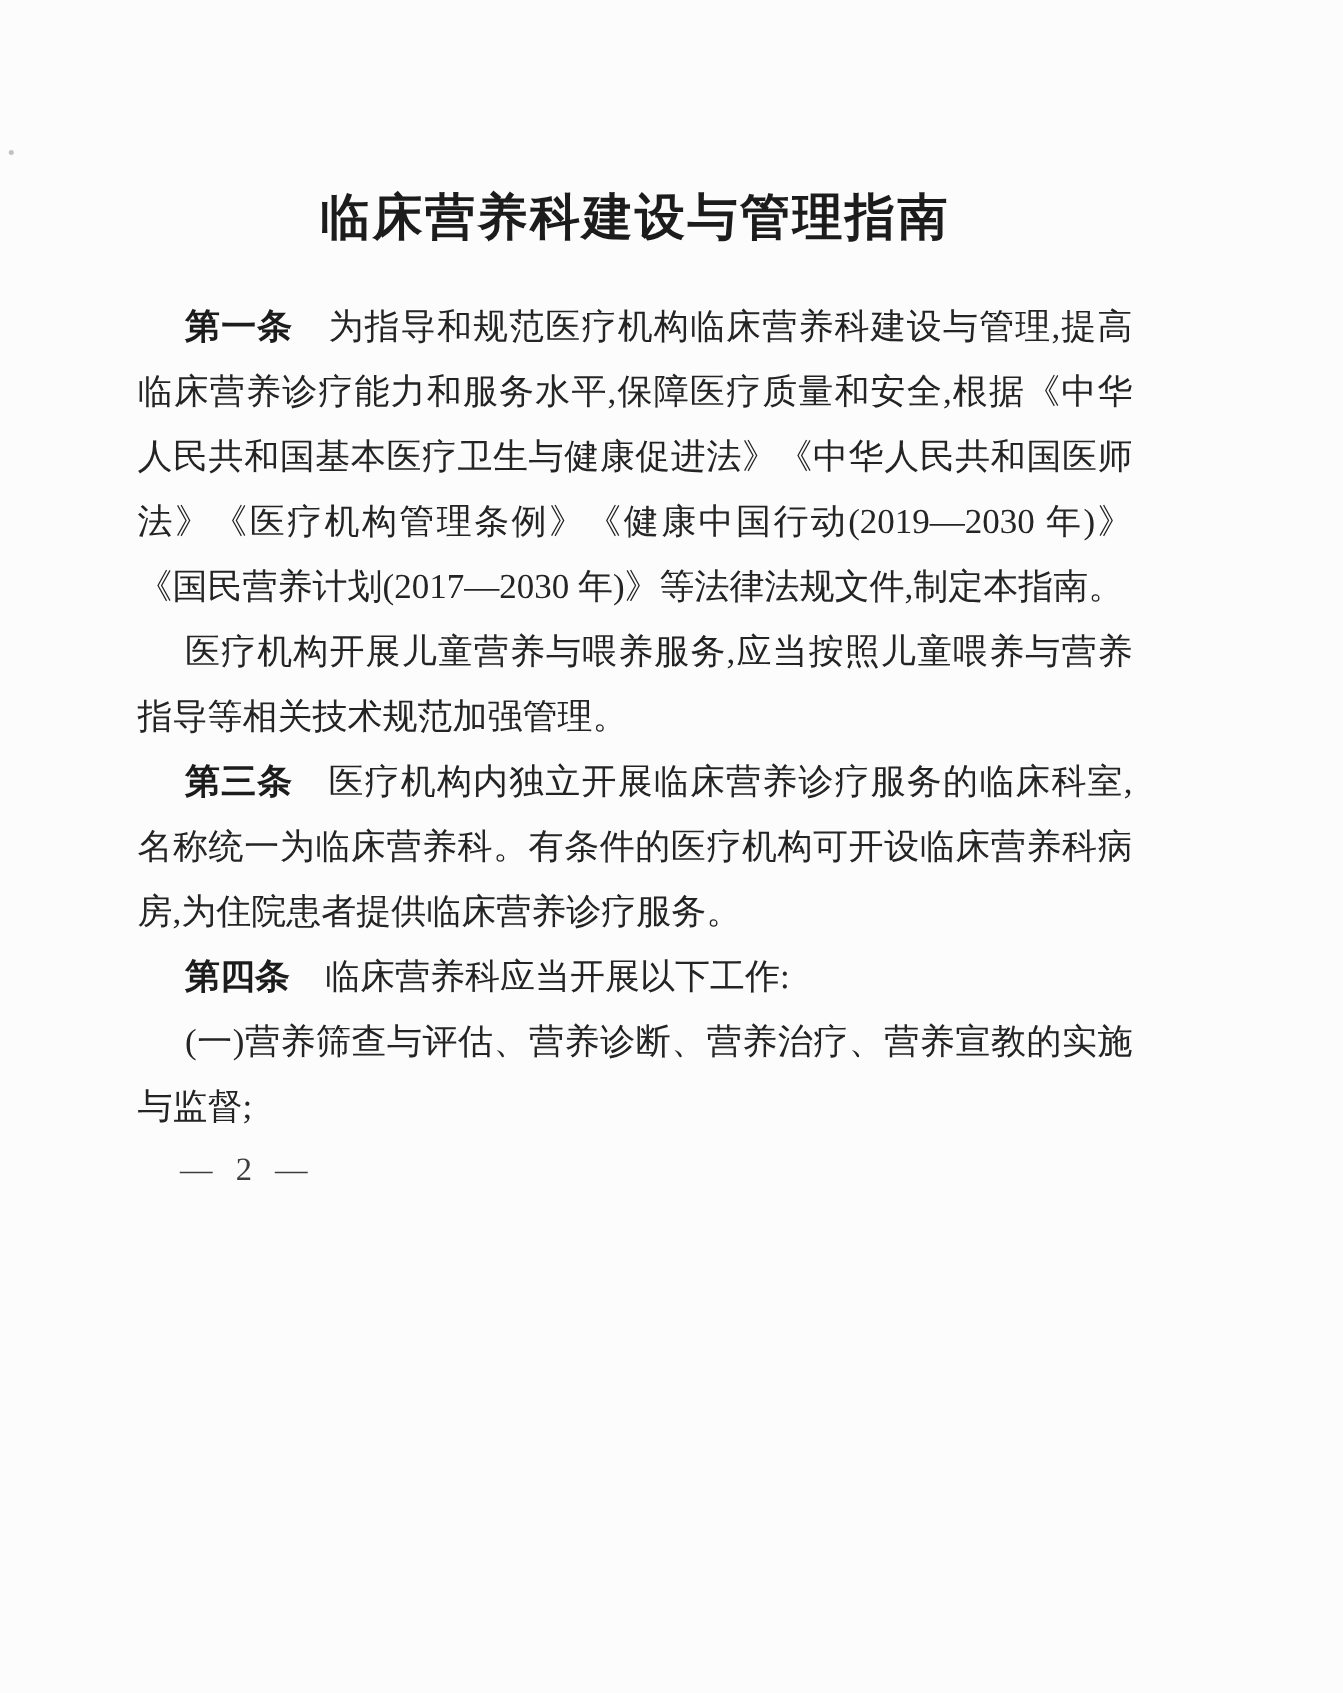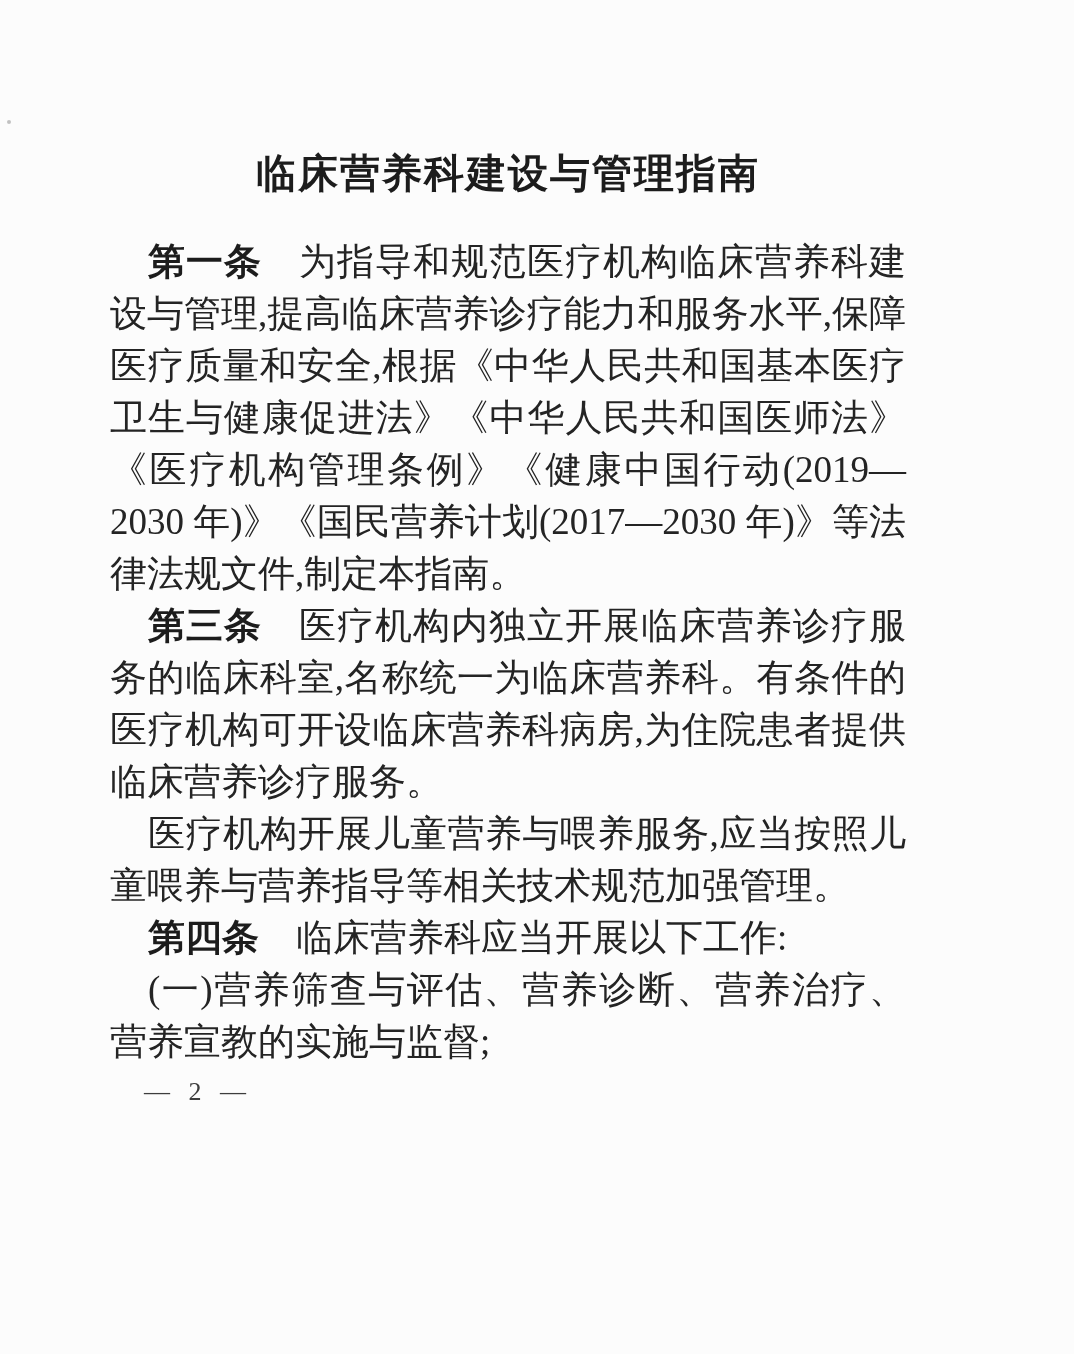--- a/index.html
+++ b/index.html
@@ -47,21 +47,21 @@
   }
   .doc-subtitle {
     margin-top: 16px;
     text-align: center;
     font-size: 26px;
     line-height: 34px;
     color: var(--ink-soft);
   }
   .doc-body {
     margin-top: 38px;
-    font-size: 37px;
+    font-size: 28px;
     line-height: 52px;
     text-align: justify;
     text-justify: inter-ideograph;
     color: var(--ink);
     font-family: Liberation Serif, serif;
   }
   .para {
     text-indent: 38px;
   }
   .para .lead {
@@ -82,23 +82,23 @@
 <body>
 
 <div class="page">
   <div class="scan-speck"></div>
   <div class="content">
     <h1 class="doc-title">临床营养科建设与管理指南</h1>
     <div class="doc-body">
   <p class="para"><b class="lead">第一条</b><span>为指导和规范医疗机构临床营养科建设与管理,提高临床营养诊疗能力和服务水平,保障医疗质量和安全,根据《中华人民共和国基本医疗卫生与健康促进法》《中华人民共和国医师法》《医疗机构管理条例》《健康中国行动(2019—2030 年)》《国民营养计划(2017—2030 年)》等法律法规文件,制定本指南。</span></p>
 
 
+  <p class="para"><span>医疗机构开展儿童营养与喂养服务,应当按照儿童喂养与营养指导等相关技术规范加强管理。</span></p>
+
   <p class="para"><b class="lead">第三条</b><span>医疗机构内独立开展临床营养诊疗服务的临床科室,名称统一为临床营养科。有条件的医疗机构可开设临床营养科病房,为住院患者提供临床营养诊疗服务。</span></p>
-
-  <p class="para"><span>医疗机构开展儿童营养与喂养服务,应当按照儿童喂养与营养指导等相关技术规范加强管理。</span></p>
 
   <p class="para"><b class="lead">第四条</b><span>临床营养科应当开展以下工作:</span></p>
 
   <p class="para"><span>(一)营养筛查与评估、营养诊断、营养治疗、营养宣教的实施与监督;</span></p>
 
 </div>
     <div class="page-number">— 2 —</div>
   </div>
 </div>
 

